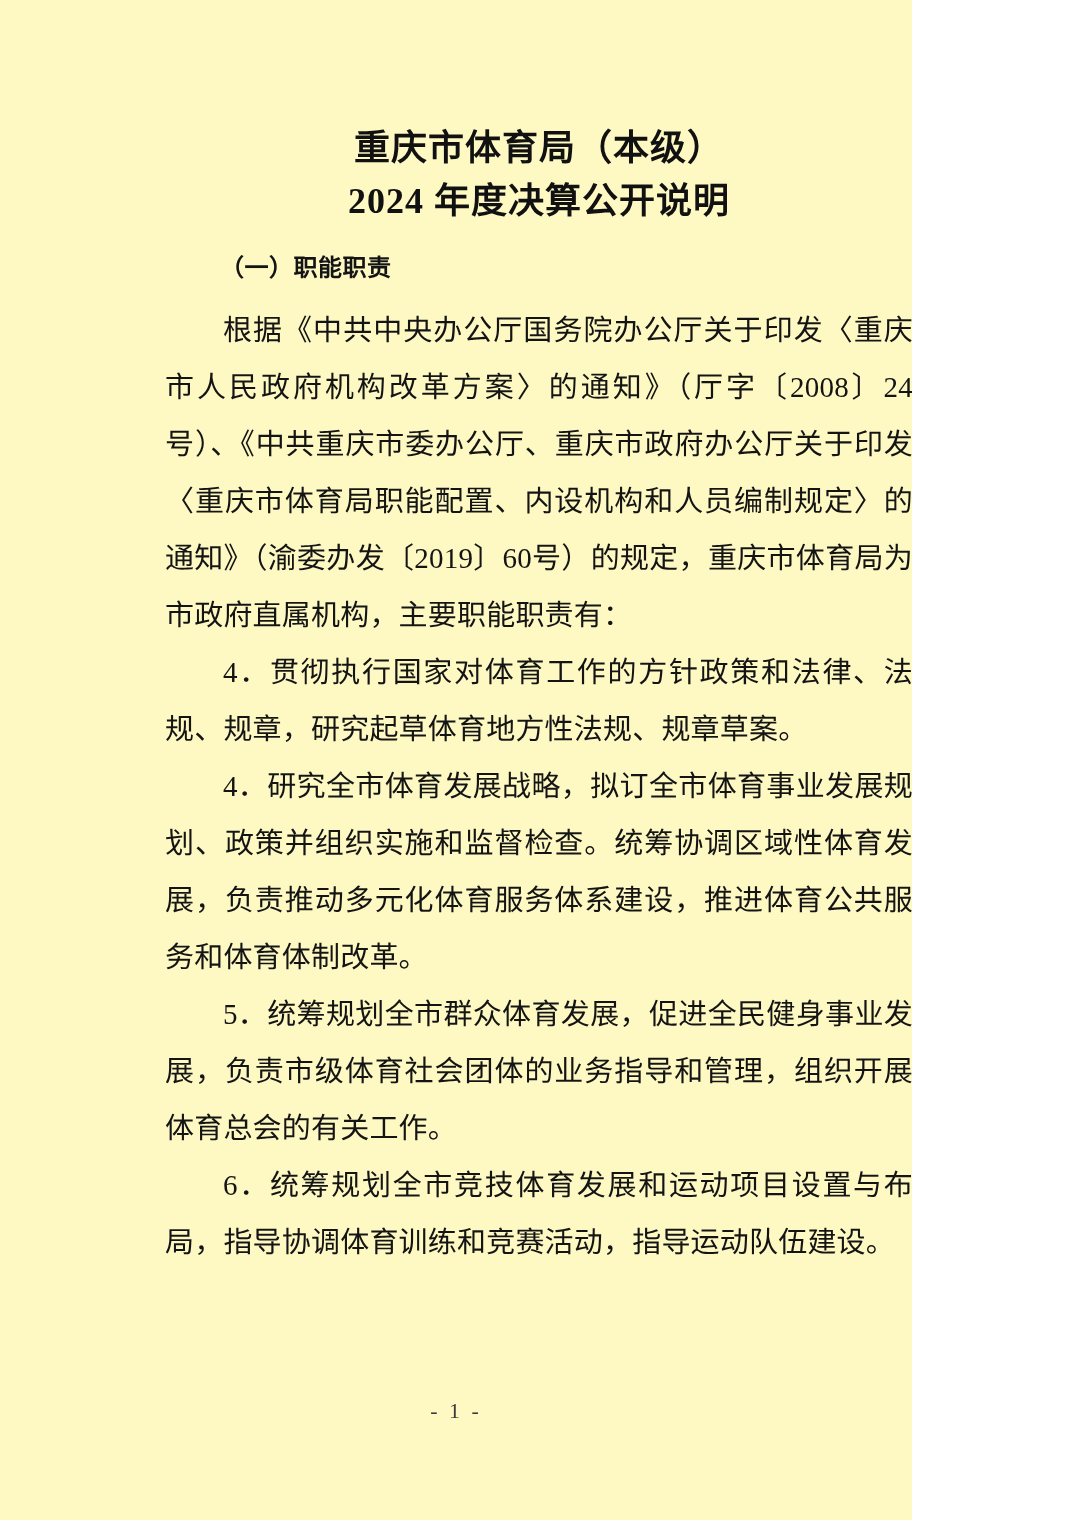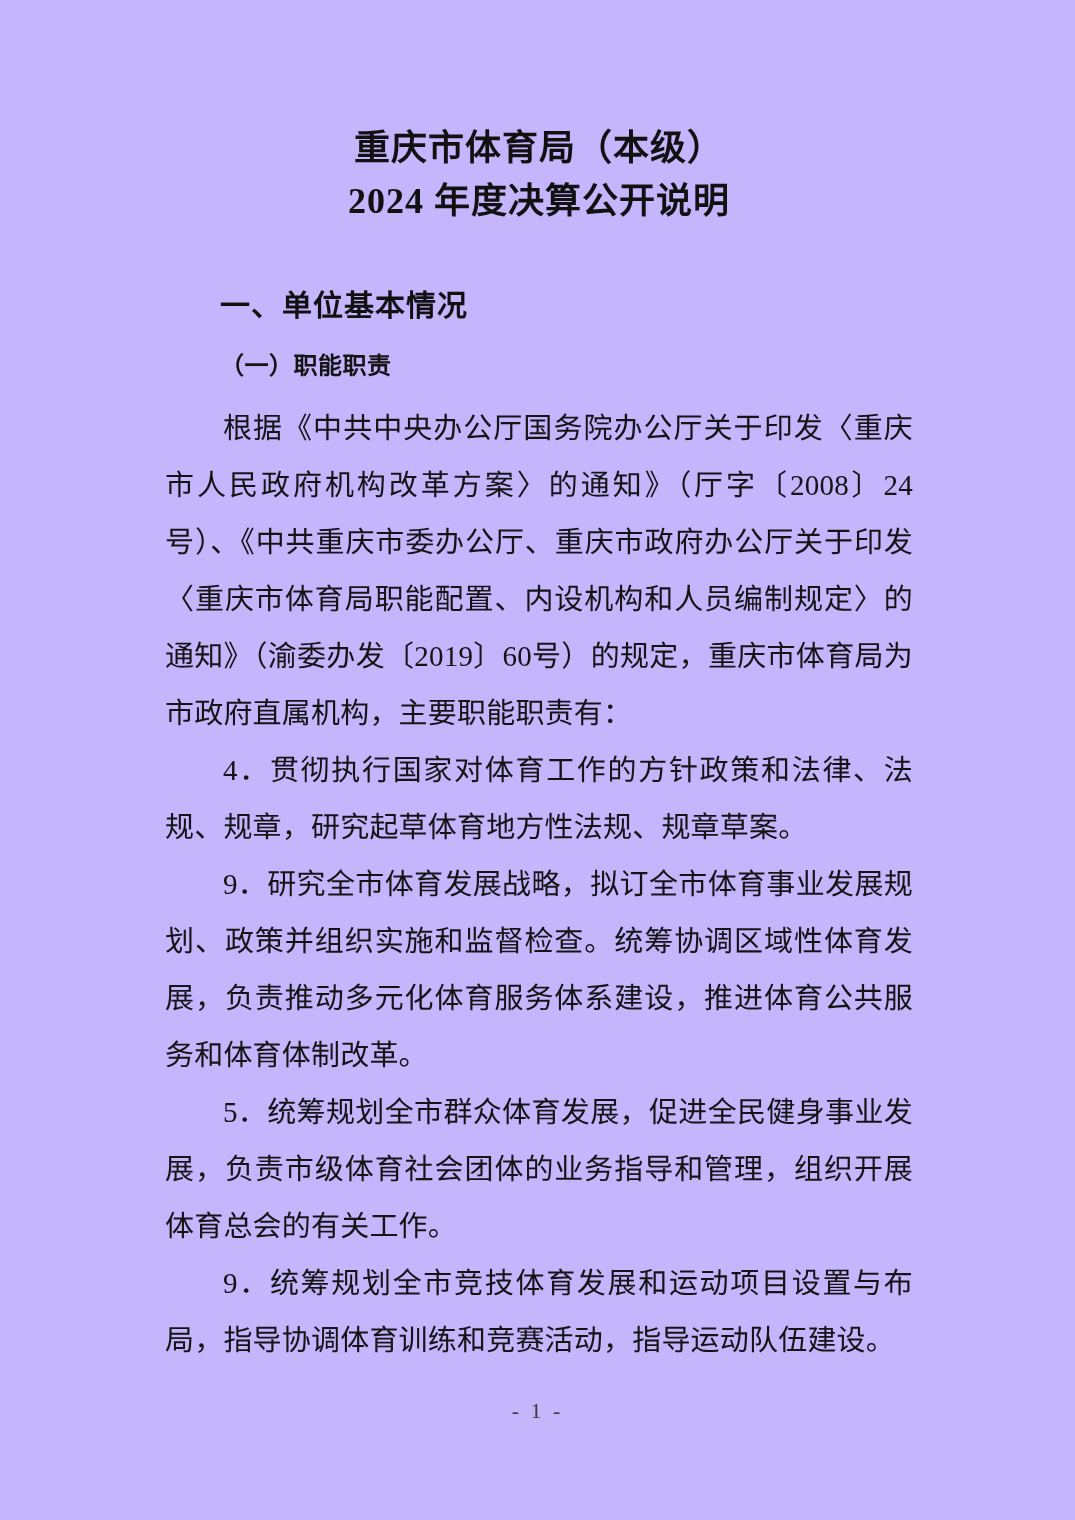--- a/index.html
+++ b/index.html
@@ -4,23 +4,23 @@
 <title>重庆市体育局（本级）2024年度决算公开说明</title>
 <style>
   html, body {
     margin: 0;
     padding: 0;
     background: #ffffff;
   }
 
   .page {
     position: relative;
-    width: 1075px;
+    width: 912px;
     height: 1520px;
-    background: #c4b5fd;
+    background: #fef9c3;
     overflow: hidden;
     box-sizing: border-box;
   }
 
   .content {
     position: absolute;
     left: 165px;
     top: 0;
     width: 748px;
   }
@@ -105,31 +105,30 @@
 
 <div class="page">
 
   <div class="content">
 
     <h1 class="doc-title">
       <span class="tline">重庆市体育局（本级）</span>
       <span class="tline">2024 年度决算公开说明</span>
     </h1>
 
-    <h2 class="section-heading">一、单位基本情况</h2>
 
     <h3 class="sub-heading">（一）职能职责</h3>
 
     <p class="para first-body">根据《中共中央办公厅国务院办公厅关于印发〈重庆市人民政府机构改革方案〉的通知》（厅字〔2008〕24号）、《中共重庆市委办公厅、重庆市政府办公厅关于印发〈重庆市体育局职能配置、内设机构和人员编制规定〉的通知》（渝委办发〔2019〕60号）的规定，重庆市体育局为市政府直属机构，主要职能职责有：</p>
 
     <p class="para listitem">4．贯彻执行国家对体育工作的方针政策和法律、法规、规章，研究起草体育地方性法规、规章草案。</p>
 
-    <p class="para listitem">9．研究全市体育发展战略，拟订全市体育事业发展规划、政策并组织实施和监督检查。统筹协调区域性体育发展，负责推动多元化体育服务体系建设，推进体育公共服务和体育体制改革。</p>
+    <p class="para listitem">4．研究全市体育发展战略，拟订全市体育事业发展规划、政策并组织实施和监督检查。统筹协调区域性体育发展，负责推动多元化体育服务体系建设，推进体育公共服务和体育体制改革。</p>
 
     <p class="para listitem">5．统筹规划全市群众体育发展，促进全民健身事业发展，负责市级体育社会团体的业务指导和管理，组织开展体育总会的有关工作。</p>
 
-    <p class="para listitem">9．统筹规划全市竞技体育发展和运动项目设置与布局，指导协调体育训练和竞赛活动，指导运动队伍建设。</p>
+    <p class="para listitem">6．统筹规划全市竞技体育发展和运动项目设置与布局，指导协调体育训练和竞赛活动，指导运动队伍建设。</p>
 
   </div>
 
   <div class="page-footer">- 1 -</div>
 
 </div>
 
 </body></html>

